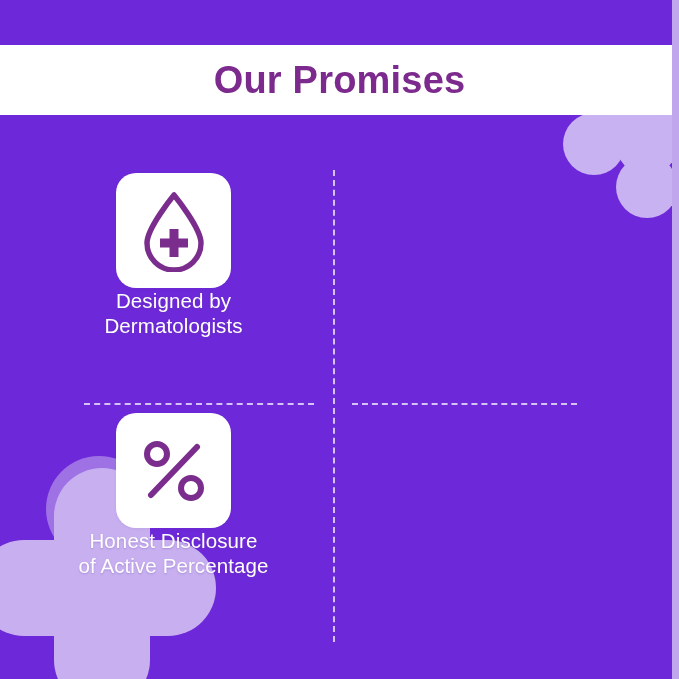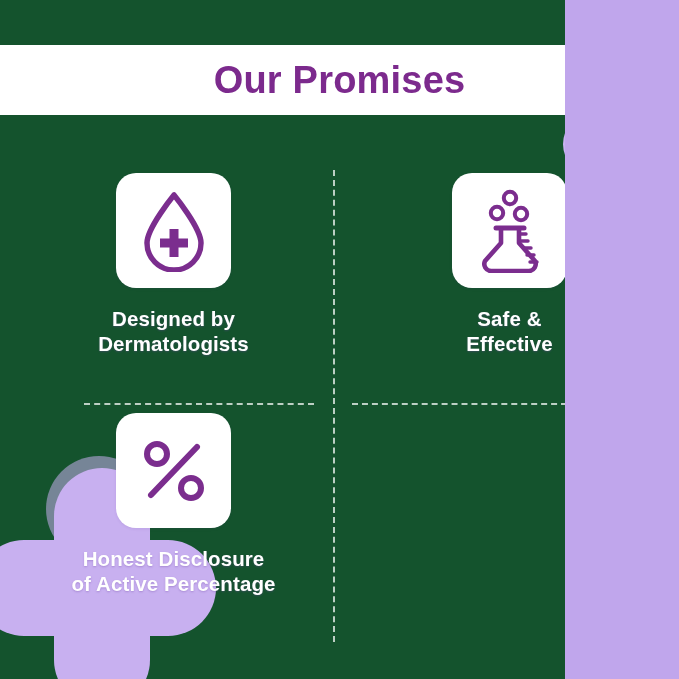--- a/index.html
+++ b/index.html
@@ -10,23 +10,23 @@
   body {
     width: 679px;
     height: 679px;
     font-family: "Liberation Sans", sans-serif;
     background: #c0a6ec;
     overflow: hidden;
   }
 
   #page {
     position: relative;
-    width: 565px;
+    width: 672px;
     height: 679px;
-    background: #14532d;
+    background: #6d28d9;
     overflow: hidden;
   }
 
   
   .deco {
     position: absolute;
     pointer-events: none;
   }
 
   
@@ -123,25 +123,25 @@
     display: flex;
     align-items: center;
     justify-content: center;
     box-shadow: 0 1px 3px rgba(90, 50, 140, 0.10);
   }
   .icon-card svg {
     display: block;
   }
 
   .cell-label {
-    margin-top: 18px;
+    margin-top: 0;
     text-align: center;
     color: #ffffff;
     font-size: 20.5px;
-    font-weight: bold;
+    font-weight: normal;
     line-height: 1.22;
     letter-spacing: 0.1px;
     text-shadow: 0 1px 2px rgba(110, 70, 160, 0.35);
     white-space: pre-line;
   }
 
   
   .divider-v {
     position: absolute;
     left: 333px;
@@ -194,44 +194,20 @@
           <svg width="74" height="82" viewBox="0 0 74 82" fill="none">
             <path d="M37 5 C37 5 10 38 10 53 A27 27 0 0 0 64 53 C64 38 37 5 37 5 Z" stroke="#7b2d8e" stroke-width="5.5" stroke-linejoin="round" fill="none"></path>
             <path d="M32.5 39 h9 v9.5 h9.5 v9 h-9.5 v9.5 h-9 v-9.5 h-9.5 v-9 h9.5 z" fill="#7b2d8e"></path>
           </svg>
         </span>
       </div>
       <div class="cell-label">Designed by
 Dermatologists</div>
     </div>
 
-    <div class="cell r0 c1">
-      <div class="icon-card">
-        <span>
-          <svg width="74" height="84" viewBox="0 0 74 84" fill="none">
-
-            <circle cx="37" cy="9" r="6.2" stroke="#7b2d8e" stroke-width="4" fill="none"></circle>
-            <circle cx="24" cy="24" r="6.2" stroke="#7b2d8e" stroke-width="4" fill="none"></circle>
-            <circle cx="48" cy="25" r="6.2" stroke="#7b2d8e" stroke-width="4" fill="none"></circle>
-
-            <path d="M23 39 h28" stroke="#7b2d8e" stroke-width="5" stroke-linecap="round"></path>
-
-            <path d="M28 40 v14 L12 72 a7 7 0 0 0 6 10 h38 a7 7 0 0 0 6 -10 L46 54 V40" stroke="#7b2d8e" stroke-width="4.6" stroke-linejoin="round" stroke-linecap="round" fill="none"></path>
-
-            <path d="M46 45 h7" stroke="#7b2d8e" stroke-width="3.4" stroke-linecap="round"></path>
-            <path d="M48 52 h7" stroke="#7b2d8e" stroke-width="3.4" stroke-linecap="round"></path>
-            <path d="M51 59 h7" stroke="#7b2d8e" stroke-width="3.4" stroke-linecap="round"></path>
-            <path d="M54 66 h7" stroke="#7b2d8e" stroke-width="3.4" stroke-linecap="round"></path>
-            <path d="M57 73 h7" stroke="#7b2d8e" stroke-width="3.4" stroke-linecap="round"></path>
-          </svg>
-        </span>
-      </div>
-      <div class="cell-label">Safe &amp;
-Effective</div>
-    </div>
 
     <div class="cell r1 c0">
       <div class="icon-card">
         <span>
           <svg width="64" height="64" viewBox="0 0 64 64" fill="none">
             <circle cx="15" cy="15" r="10" stroke="#7b2d8e" stroke-width="6" fill="none"></circle>
             <circle cx="49" cy="49" r="10" stroke="#7b2d8e" stroke-width="6" fill="none"></circle>
             <path d="M55 8 L9 56" stroke="#7b2d8e" stroke-width="6" stroke-linecap="round"></path>
           </svg>
         </span>

